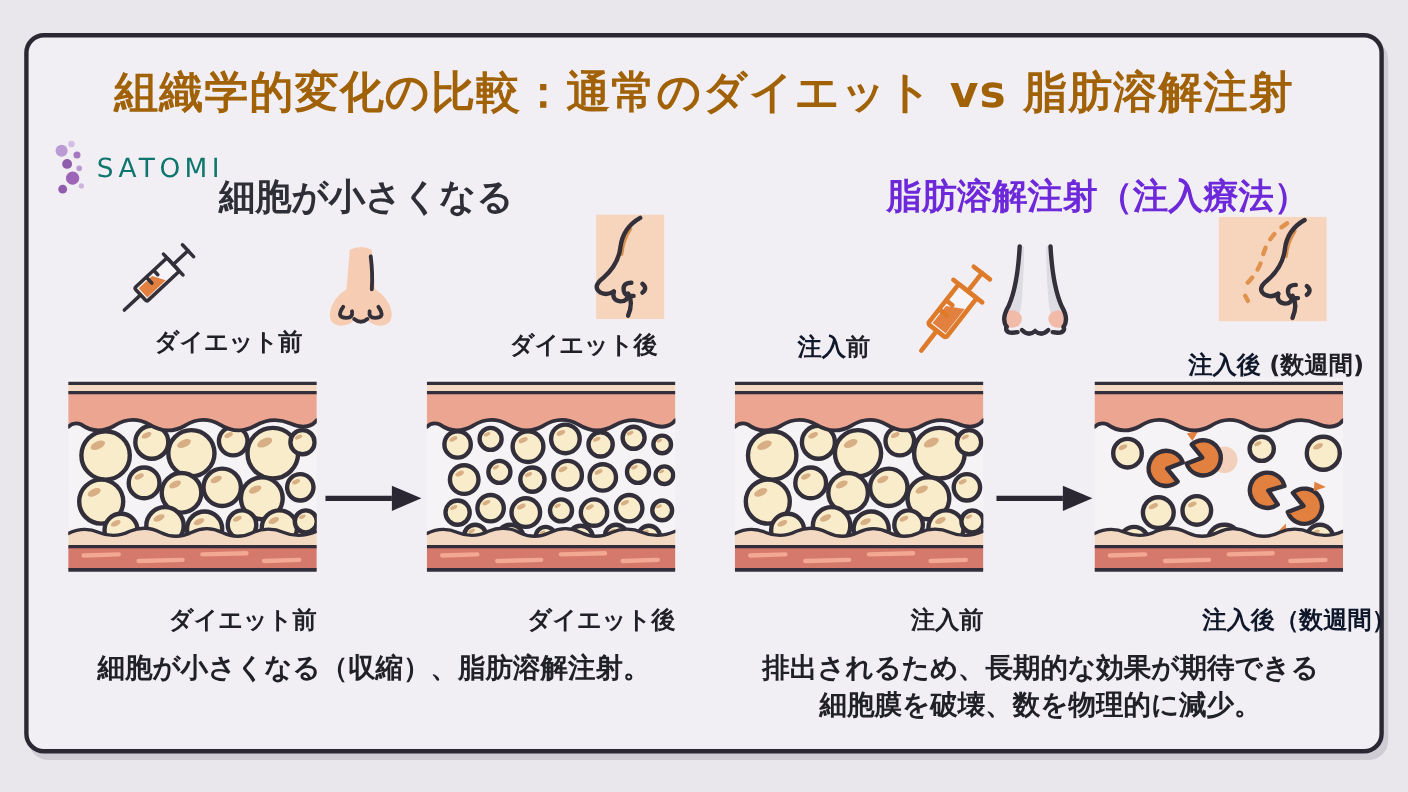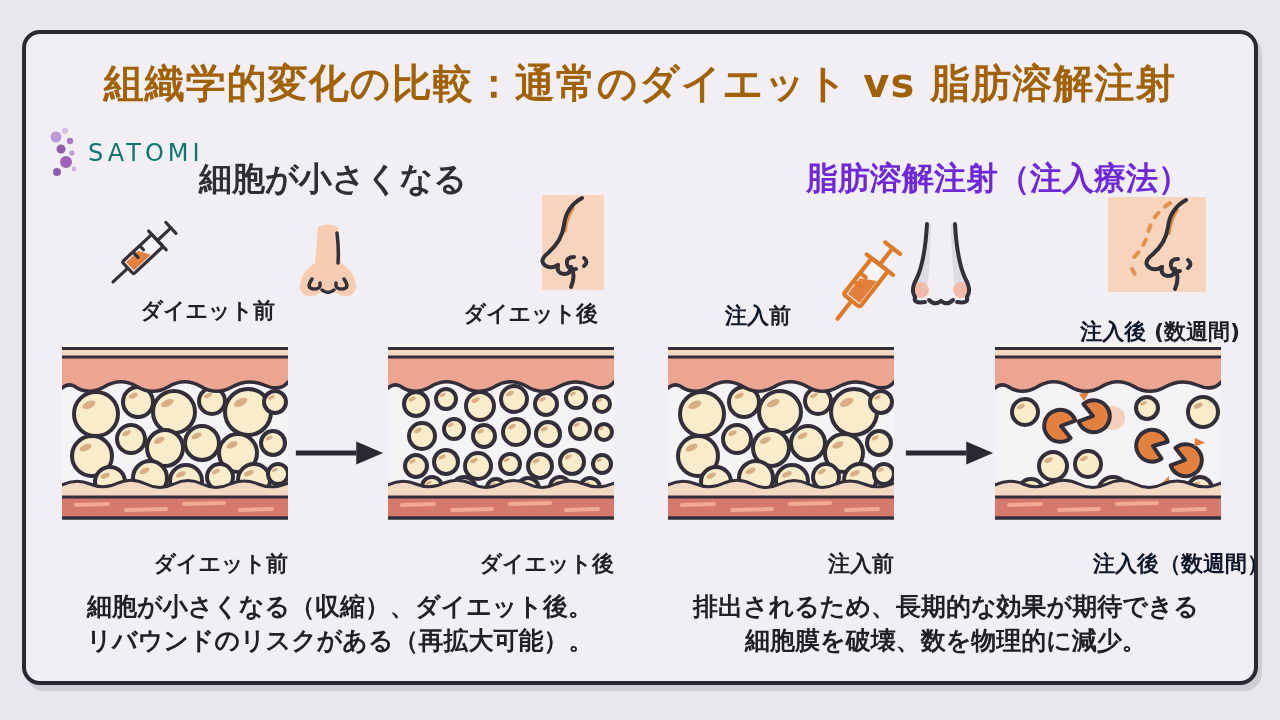--- a/index.html
+++ b/index.html
@@ -382,19 +382,18 @@
     <polygon points="66,3 94,15 66,27" fill="#2b2733"></polygon>
   </svg>
 </div>
 
 <div class="abs lbl" style="left:62px;top:549px;width:226px;">ダイエット前</div>
 <div class="abs lbl" style="left:388px;top:549px;width:226px;">ダイエット後</div>
 <div class="abs lbl" style="left:668px;top:549px;width:226px;">注入前</div>
 <div class="abs lbl orange" style="left:1013px;top:549px;width:256px;">注入後（数週間）</div>
 
 <div class="abs desc desc-left">
-  <div>細胞が小さくなる（収縮）、ダイエット後。</div>
-  <div>リバウンドのリスクがある（再拡大可能）。</div>
+  <div>細胞が小さくなる（収縮）、脂肪溶解注射。</div>
 </div>
 <div class="abs desc desc-right">
   <div>排出されるため、長期的な効果が期待できる</div>
   <div>細胞膜を破壊、数を物理的に減少。</div>
 </div>
 
 </body></html>

